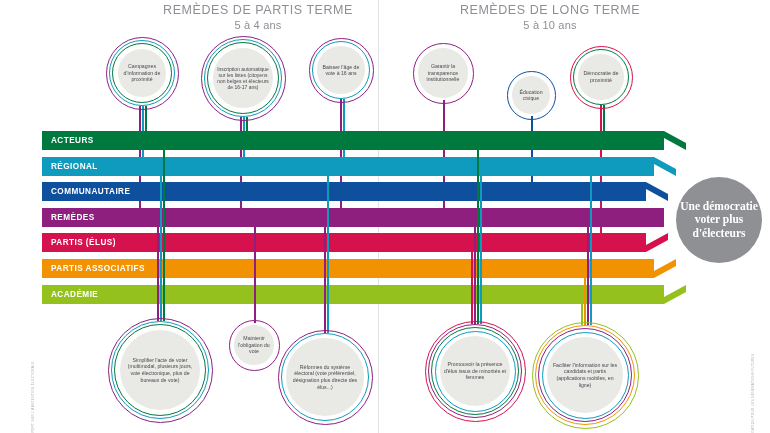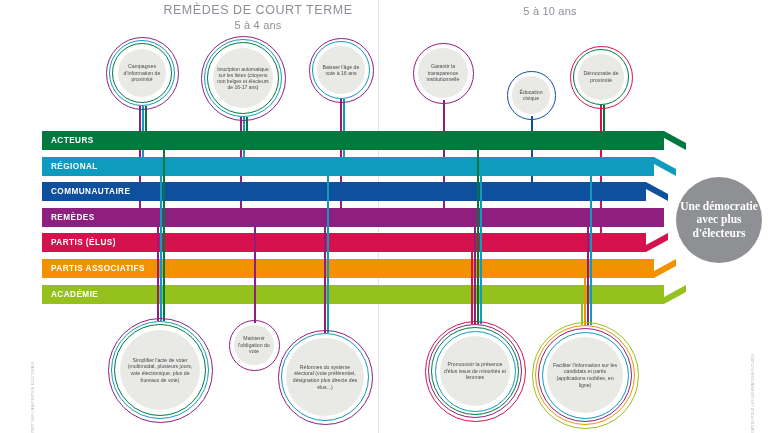--- a/index.html
+++ b/index.html
@@ -46,24 +46,25 @@
   .credit{position:absolute;font-size:3.1px;letter-spacing:.35px;color:#a9abb0;white-space:nowrap;}
   #credit-left{left:-27px;top:378px;width:120px;transform:rotate(-90deg);transform-origin:50% 50%;}
   #credit-right{left:693px;top:378px;width:120px;transform:rotate(-90deg);transform-origin:50% 50%;}
 </style>
 </head>
 <body>
 
 <div id="stage">
 
   <div class="col-head" id="head-short">
-    <div class="t1">REMÈDES DE COURT TERME</div>
+    <div class="t1">REMÈDES DE PARTIS TERME</div>
     <div class="t2">5 à 4 ans</div>
   </div>
   <div class="col-head" id="head-long">
+    <div class="t1">REMÈDES DE LONG TERME</div>
     <div class="t2">5 à 10 ans</div>
   </div>
 
   <div class="divider"></div>
 
   <div id="stems-upper">
       <div class="stem" style="left: 139px; top: 106px; height: 119.8px; background: rgb(142, 31, 126);"></div>
       <div class="stem" style="left: 142px; top: 106px; height: 68.6px; background: rgb(15, 155, 189);"></div>
       <div class="stem" style="left: 145px; top: 106px; height: 43px; background: rgb(0, 121, 63);"></div>
       <div class="stem" style="left: 240px; top: 117px; height: 108.8px; background: rgb(142, 31, 126);"></div>
@@ -140,21 +141,21 @@
       <div class="stem" style="left: 473.5px; top: 208.8px; height: 115.2px; background: rgb(142, 31, 126);"></div>
       <div class="stem" style="left: 476.5px; top: 132px; height: 192px; background: rgb(0, 121, 63);"></div>
       <div class="stem" style="left: 479.5px; top: 157.6px; height: 166.4px; background: rgb(15, 155, 189);"></div>
       <div class="stem" style="left: 580.5px; top: 285.6px; height: 39.4px; background: rgb(149, 193, 31);"></div>
       <div class="stem" style="left: 583.5px; top: 260px; height: 65px; background: rgb(243, 146, 0);"></div>
       <div class="stem" style="left: 586.5px; top: 208.8px; height: 116.2px; background: rgb(142, 31, 126);"></div>
       <div class="stem" style="left: 589.5px; top: 157.6px; height: 167.4px; background: rgb(15, 155, 189);"></div>
     </div>
 
   <div id="hub">
-    <span>Une démocratie avec plus d'électeurs</span>
+    <span>Une démocratie voter plus d'électeurs</span>
   </div>
 
   <div id="bubbles-top">
       <div class="bubble" style="left: 106px; top: 37px; width: 72px; height: 72px;">
         <div class="rings">
           <div class="ring" style="left: 0px; top: 0px; width: 70.6px; height: 70.6px; border-width: 1.4px; border-color: rgb(142, 31, 126);"></div>
           <div class="ring" style="left: 3.2px; top: 3.2px; width: 64.2px; height: 64.2px; border-width: 1.4px; border-color: rgb(15, 155, 189);"></div>
           <div class="ring" style="left: 6.4px; top: 6.4px; width: 57.8px; height: 57.8px; border-width: 1.4px; border-color: rgb(0, 121, 63);"></div>
         </div>
         <div class="core" style="left: 11.6px; top: 11.6px; width: 48.8px; height: 48.8px; background: rgb(233, 233, 230);">

